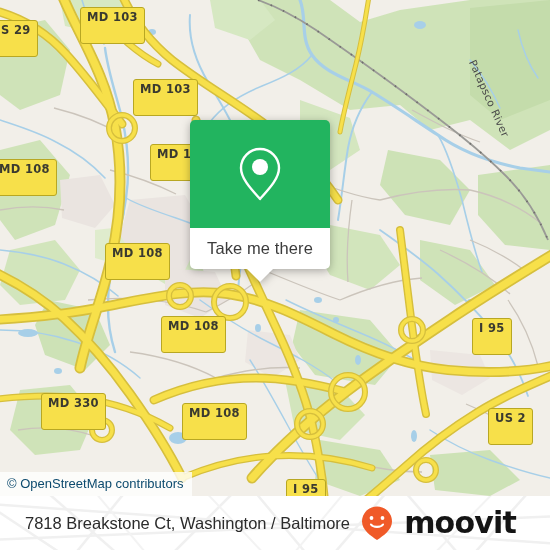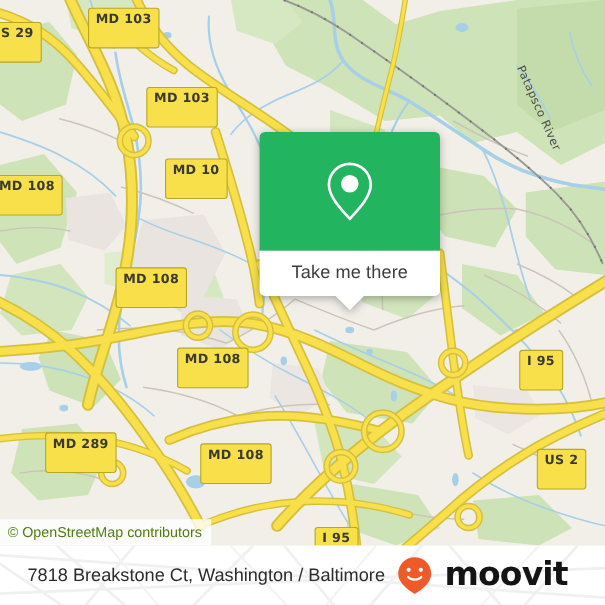--- a/index.html
+++ b/index.html
@@ -62,36 +62,35 @@
     white-space: nowrap;
     letter-spacing: 0.4px;
   }
 
   
   #attribution {
     position: absolute;
     left: 0;
     bottom: 0;
     background: rgba(255,255,255,0.78);
-    color: #4d7c0f;
+    color: #0c4a6e;
     font-family: "Liberation Sans", sans-serif;
     font-size: 13px;
     padding: 4px 8px 4px 7px;
     line-height: 1.25;
     white-space: nowrap;
   }
 
   
   #callout {
     position: absolute;
     left: 190px;
     top: 120px;
-    width: 164px;
+    width: 140px;
     filter: drop-shadow(0 2px 4px rgba(0,0,0,0.30));
-    margin-left: 46px;
   }
   #callout-top {
     background: #22b45f;
     border-radius: 5px 5px 0 0;
     height: 108px;
     display: flex;
     align-items: center;
     justify-content: center;
   }
   #callout-bottom {
@@ -386,21 +385,21 @@
     <div class="river-label" style="left:478px; top:58px; transform: rotate(66deg); transform-origin: left top;">Patapsco River</div>
 
     <div class="shield" style="left:-6px;  top:20px;">S 29</div>
     <div class="shield" style="left:80px;  top:7px;">MD 103</div>
     <div class="shield" style="left:133px; top:79px;">MD 103</div>
     <div class="shield" style="left:150px; top:144px;">MD 10</div>
     <div class="shield" style="left:-8px;  top:159px;">MD 108</div>
     <div class="shield" style="left:105px; top:243px;">MD 108</div>
     <div class="shield" style="left:161px; top:316px;">MD 108</div>
     <div class="shield" style="left:472px; top:318px;">I 95</div>
-    <div class="shield" style="left:41px;  top:393px;">MD 289</div>
+    <div class="shield" style="left:41px;  top:393px;">MD 330</div>
     <div class="shield" style="left:182px; top:403px;">MD 108</div>
     <div class="shield" style="left:488px; top:408px;">US 2</div>
     <div class="shield" style="left:286px; top:479px;">I 95</div>
 
     <div id="callout">
       <div id="callout-top">
         <svg width="48" height="58" viewBox="0 0 48 58">
           <path d="M24 4 C13.5 4 5 12.5 5 23 C5 34 16 45 24 54
                    C32 45 43 34 43 23 C43 12.5 34.5 4 24 4 Z" fill="none" stroke="#ffffff" stroke-width="2.4" stroke-linejoin="round"></path>
           <circle cx="24" cy="22" r="8" fill="#ffffff"></circle>

